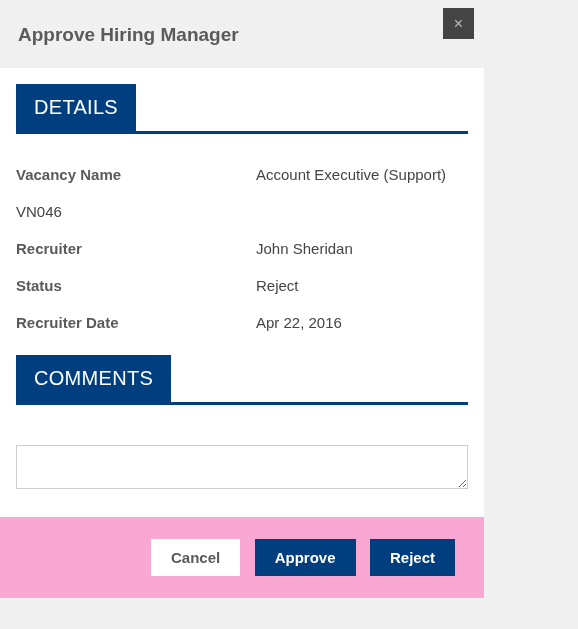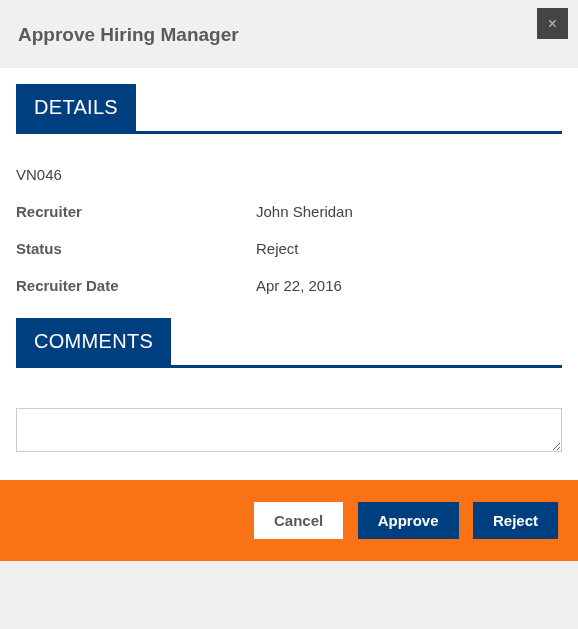--- a/index.html
+++ b/index.html
@@ -4,21 +4,21 @@
   <style>
     * { box-sizing: border-box; margin: 0; padding: 0; }
     body {
       font-family: "Segoe UI", Arial, sans-serif;
       background: #f0f0f0;
       width: 578px;
       height: 629px;
       overflow: hidden;
     }
     .modal {
-      width: 578px;
+      width: 484px;
       background: #ffffff;
     }
     .modal-header {
       background: #f0f0f0;
       padding: 16px 18px 22px 18px;
       position: relative;
     }
     .modal-title {
       color: #5a5a5a;
       font-size: 19px;
@@ -77,22 +77,22 @@
       width: 100%;
       height: 44px;
       border: 1px solid #cccccc;
       resize: both;
       font-family: inherit;
       font-size: 14px;
       padding: 6px;
       margin-top: 18px;
     }
     .modal-footer {
-      background: #f97316;
-      padding: 22px 20px;
+      background: #f9a8d4;
+      padding: 22px 29px;
       text-align: right;
     }
     .btn {
       display: inline-block;
       border: none;
       font-size: 15px;
       font-weight: 600;
       padding: 10px 20px;
       margin-left: 10px;
       cursor: pointer;
@@ -120,20 +120,24 @@
   </div>
 
   <div class="modal-body">
 
     <div class="section-tab-row">
       <div class="section-tab">DETAILS</div>
     </div>
 
     <div>
       <div class="detail-row">
+        <div class="detail-label">Vacancy Name</div>
+        <div class="detail-value">Account Executive (Support)</div>
+      </div>
+      <div class="detail-row">
         <div class="detail-value">VN046</div>
       </div>
       <div class="detail-row">
         <div class="detail-label">Recruiter</div>
         <div class="detail-value">John Sheridan</div>
       </div>
       <div class="detail-row">
         <div class="detail-label">Status</div>
         <div class="detail-value">Reject</div>
       </div>

